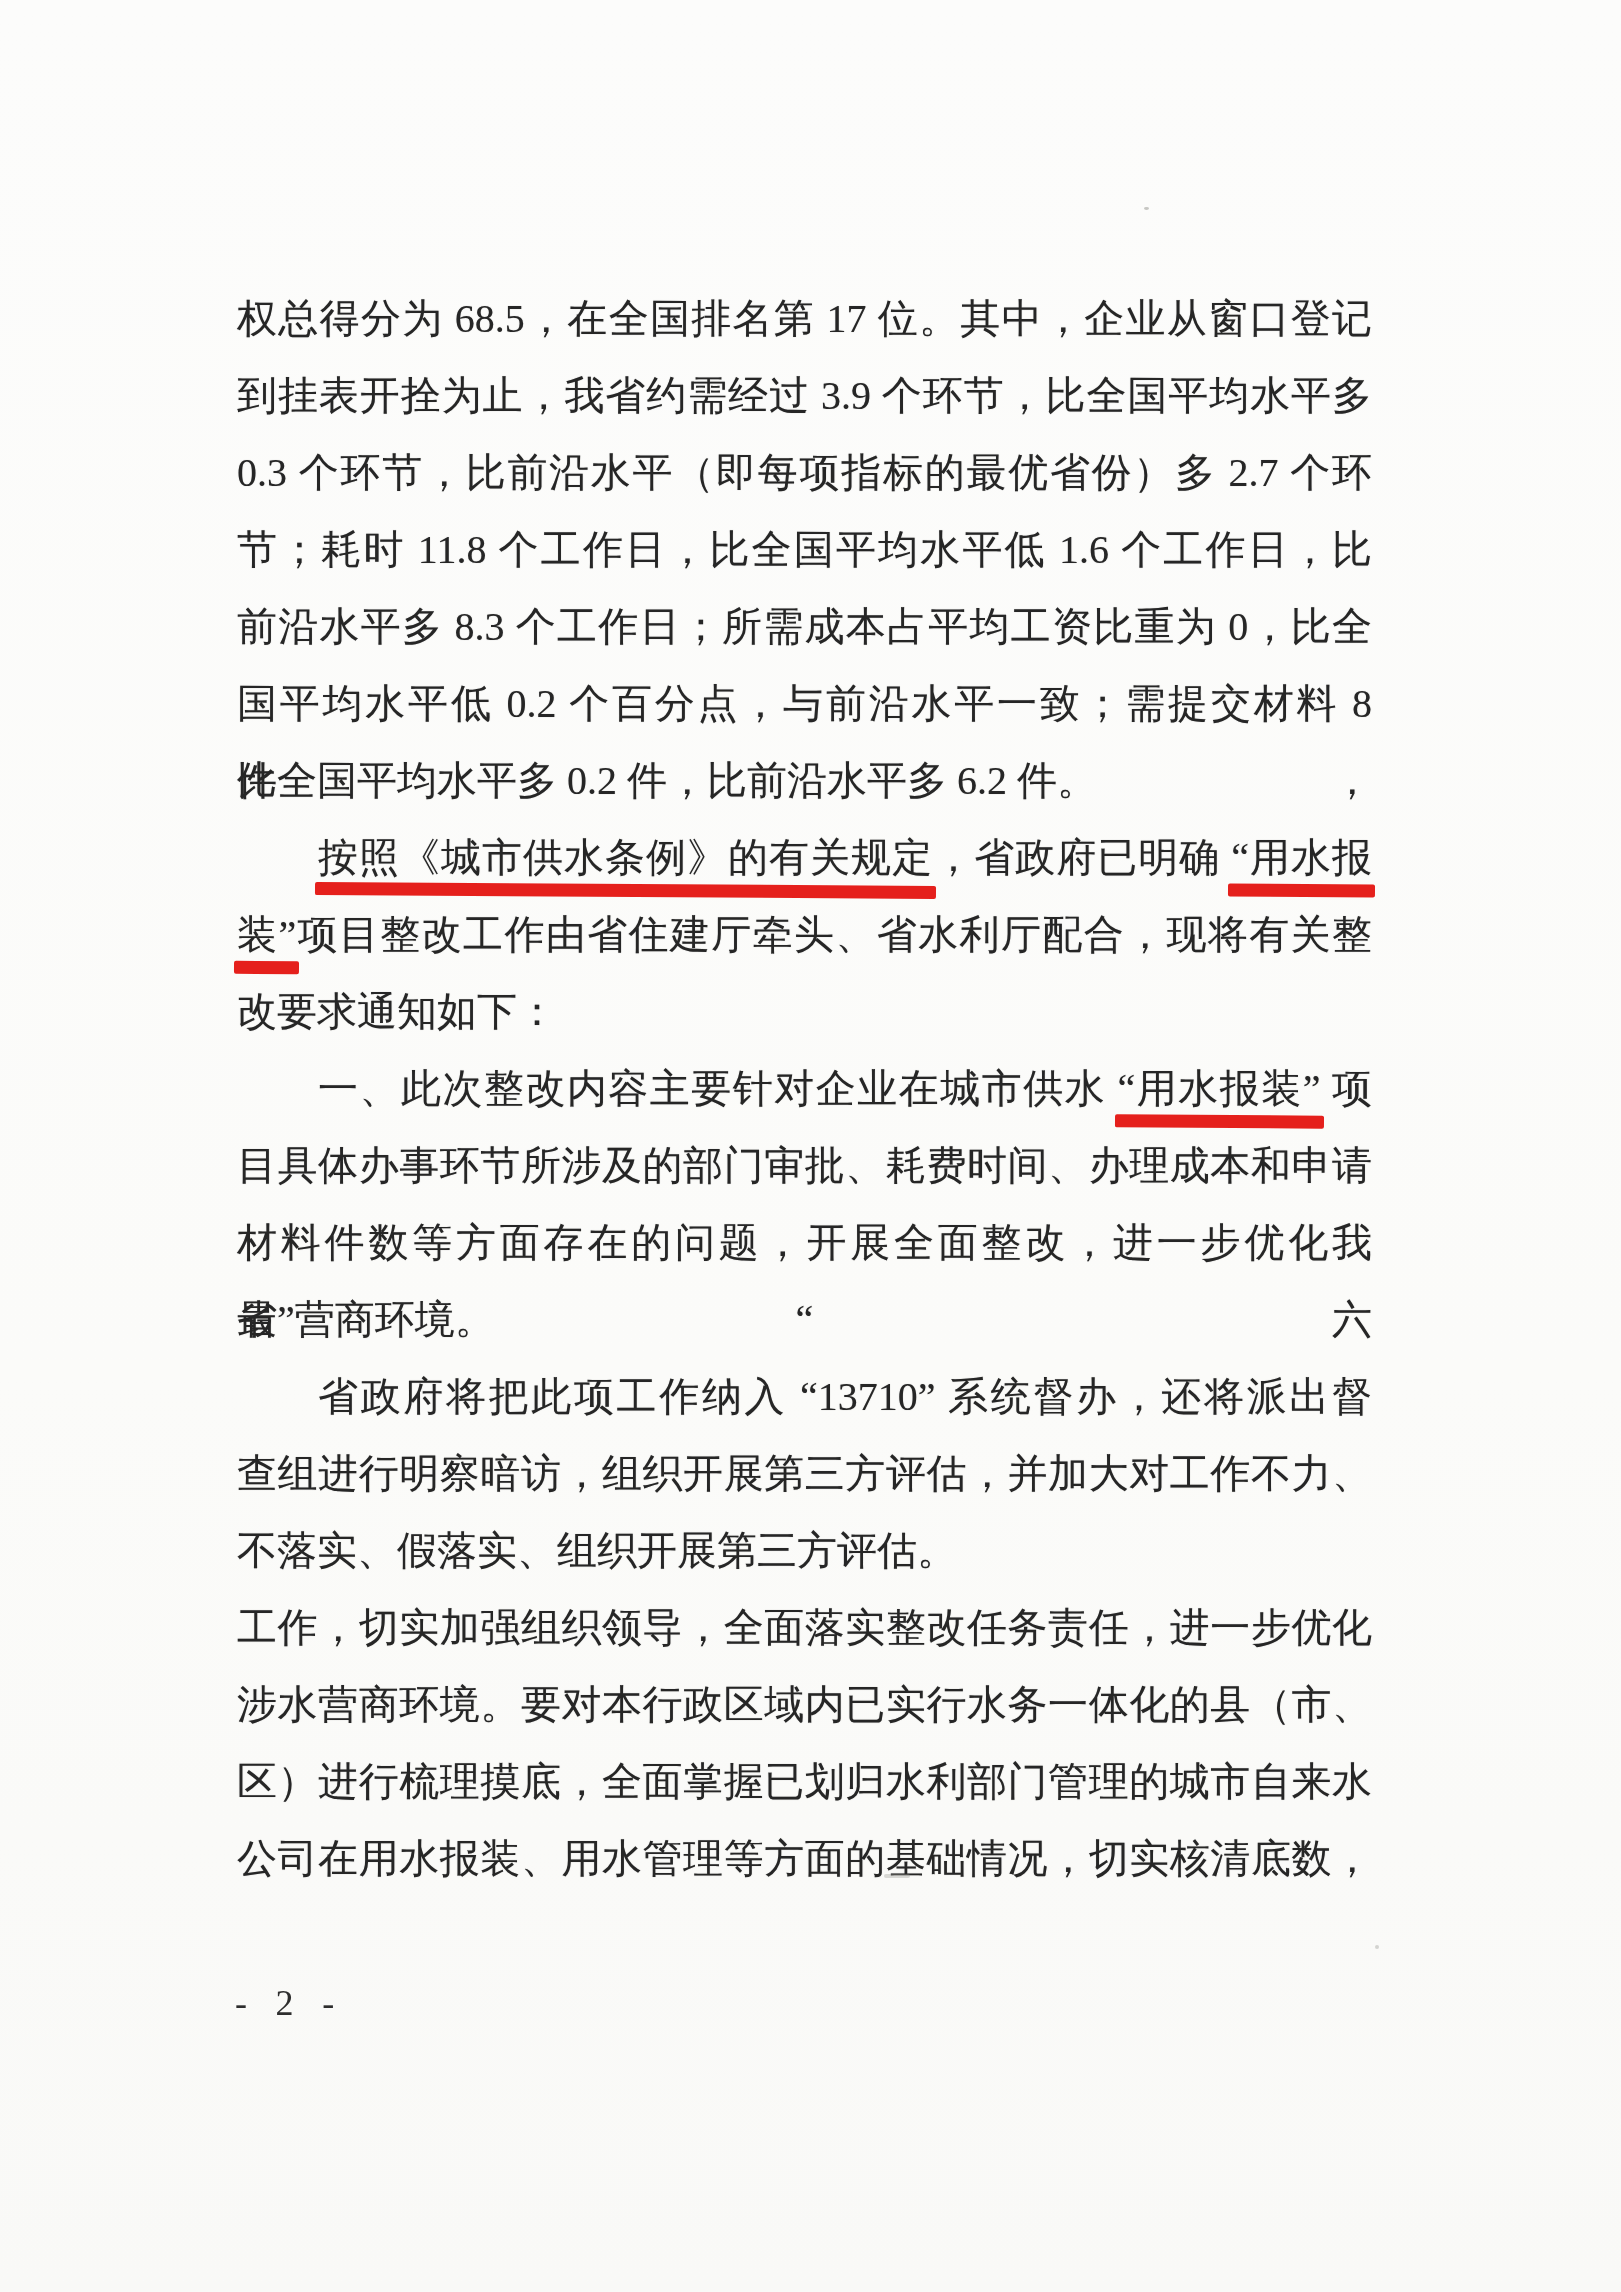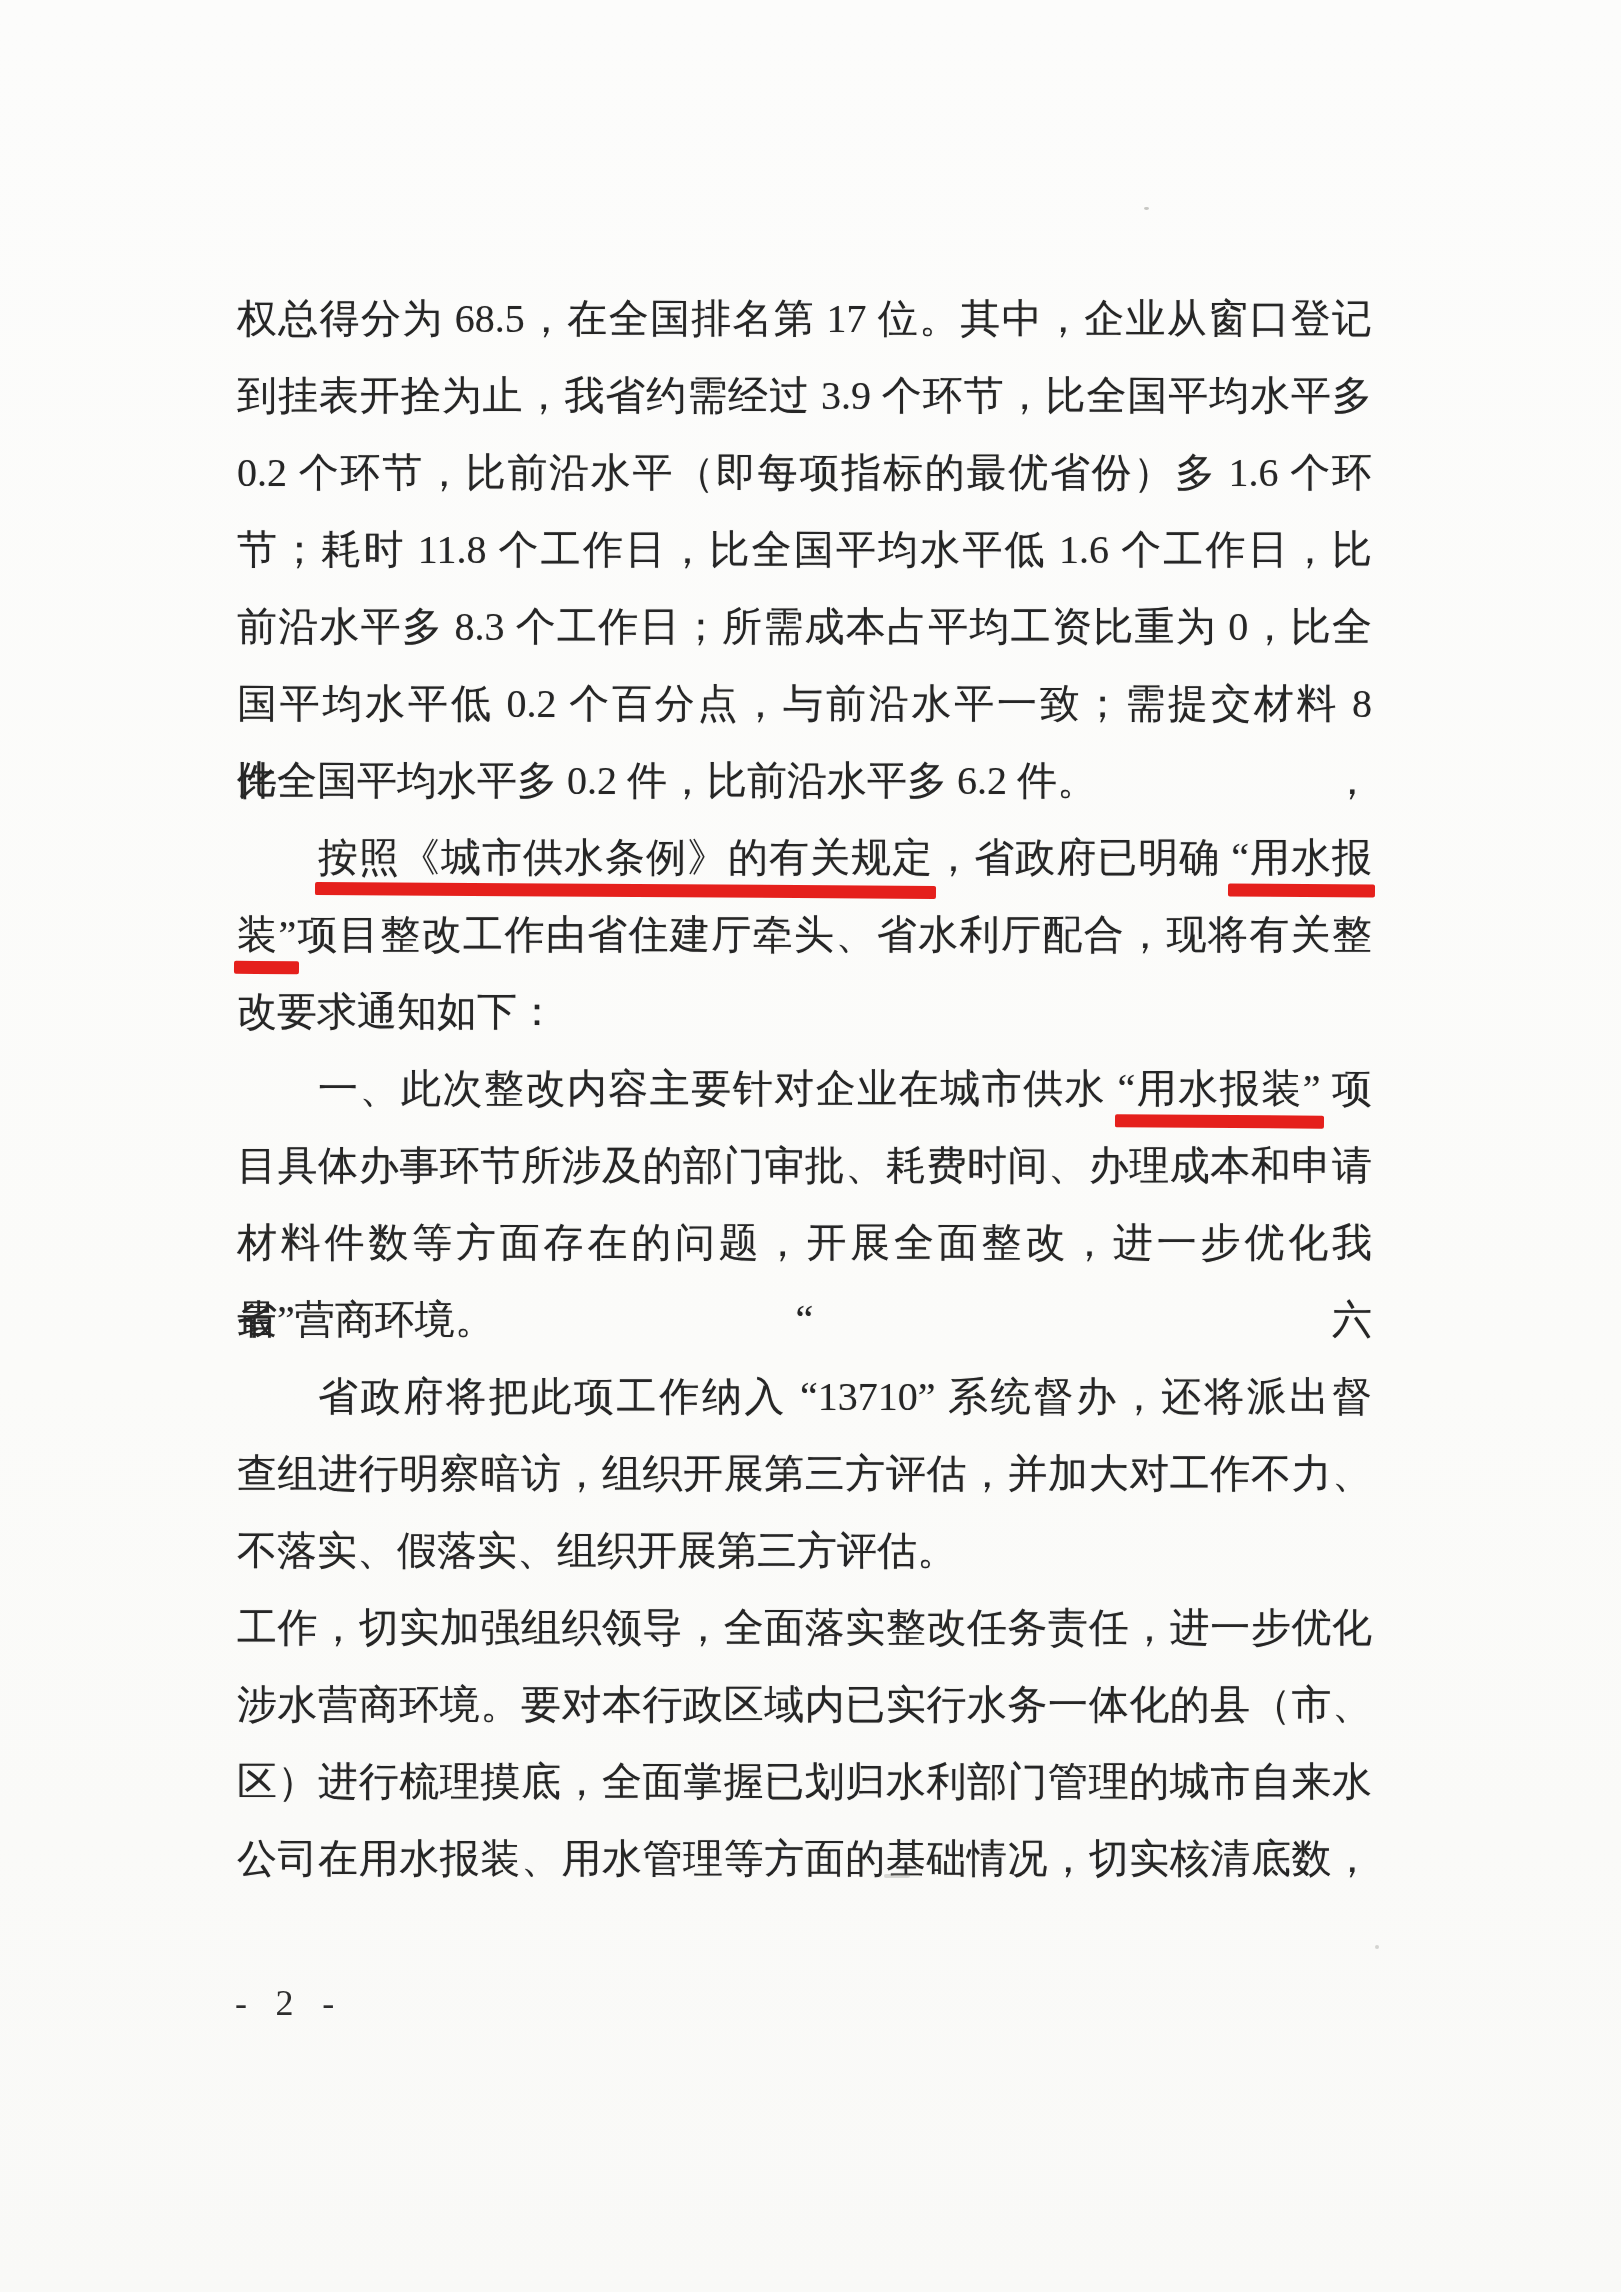--- a/index.html
+++ b/index.html
@@ -39,21 +39,21 @@
   .speck.s2{left:884px;top:1874px;width:25.5px;height:3.9px;opacity:.35;border-radius:2px;}
   .speck.s3{left:1375px;top:1945px;width:3.9px;height:3.9px;opacity:.4;}
 </style>
 </head>
 <body>
 
 <div class="page">
   <div class="lines">
       <div class="tline"><span class="">权总得分为 68.5，在全国排名第 17 位。其中，企业从窗口登记</span></div>
       <div class="tline"><span class="">到挂表开拴为止，我省约需经过 3.9 个环节，比全国平均水平多</span></div>
-      <div class="tline"><span class="">0.2 个环节，比前沿水平（即每项指标的最优省份）多 1.6 个环</span></div>
+      <div class="tline"><span class="">0.3 个环节，比前沿水平（即每项指标的最优省份）多 2.7 个环</span></div>
       <div class="tline"><span class="">节；耗时 11.8 个工作日，比全国平均水平低 1.6 个工作日，比</span></div>
       <div class="tline"><span class="">前沿水平多 8.3 个工作日；所需成本占平均工资比重为 0，比全</span></div>
       <div class="tline"><span class="">国平均水平低 0.2 个百分点，与前沿水平一致；需提交材料 8 件，</span></div>
       <div class="tline pend"><span class="">比全国平均水平多 0.2 件，比前沿水平多 6.2 件。</span></div>
       <div class="tline indent"><span class="redline">按照《城市供水条例》的有关规定</span><span class="">，省政府已明确 </span><span class="redline">“用水报</span></div>
       <div class="tline"><span class="redline">装”</span><span class="">项目整改工作由省住建厅牵头、省水利厅配合，现将有关整</span></div>
       <div class="tline pend"><span class="">改要求通知如下：</span></div>
       <div class="tline indent"><span class="">一、此次整改内容主要针对企业在城市供水 </span><span class="redline">“用水报装”</span><span class=""> 项</span></div>
       <div class="tline"><span class="">目具体办事环节所涉及的部门审批、耗费时间、办理成本和申请</span></div>
       <div class="tline"><span class="">材料件数等方面存在的问题，开展全面整改，进一步优化我省“六</span></div>

